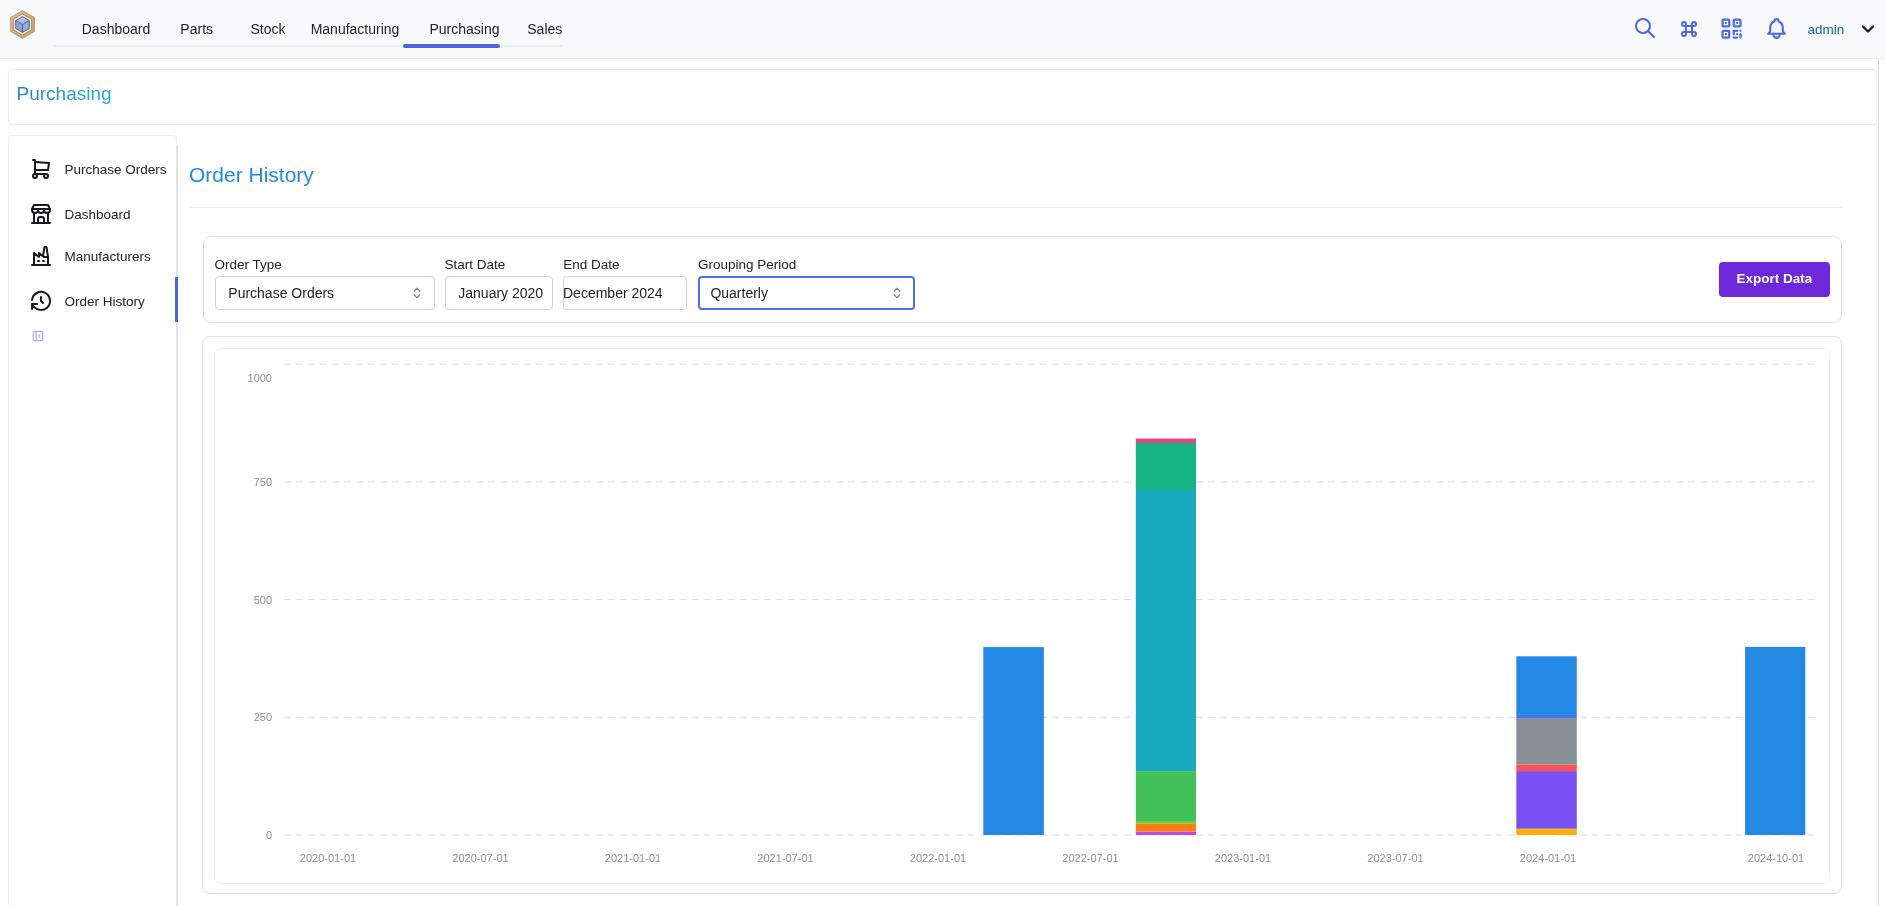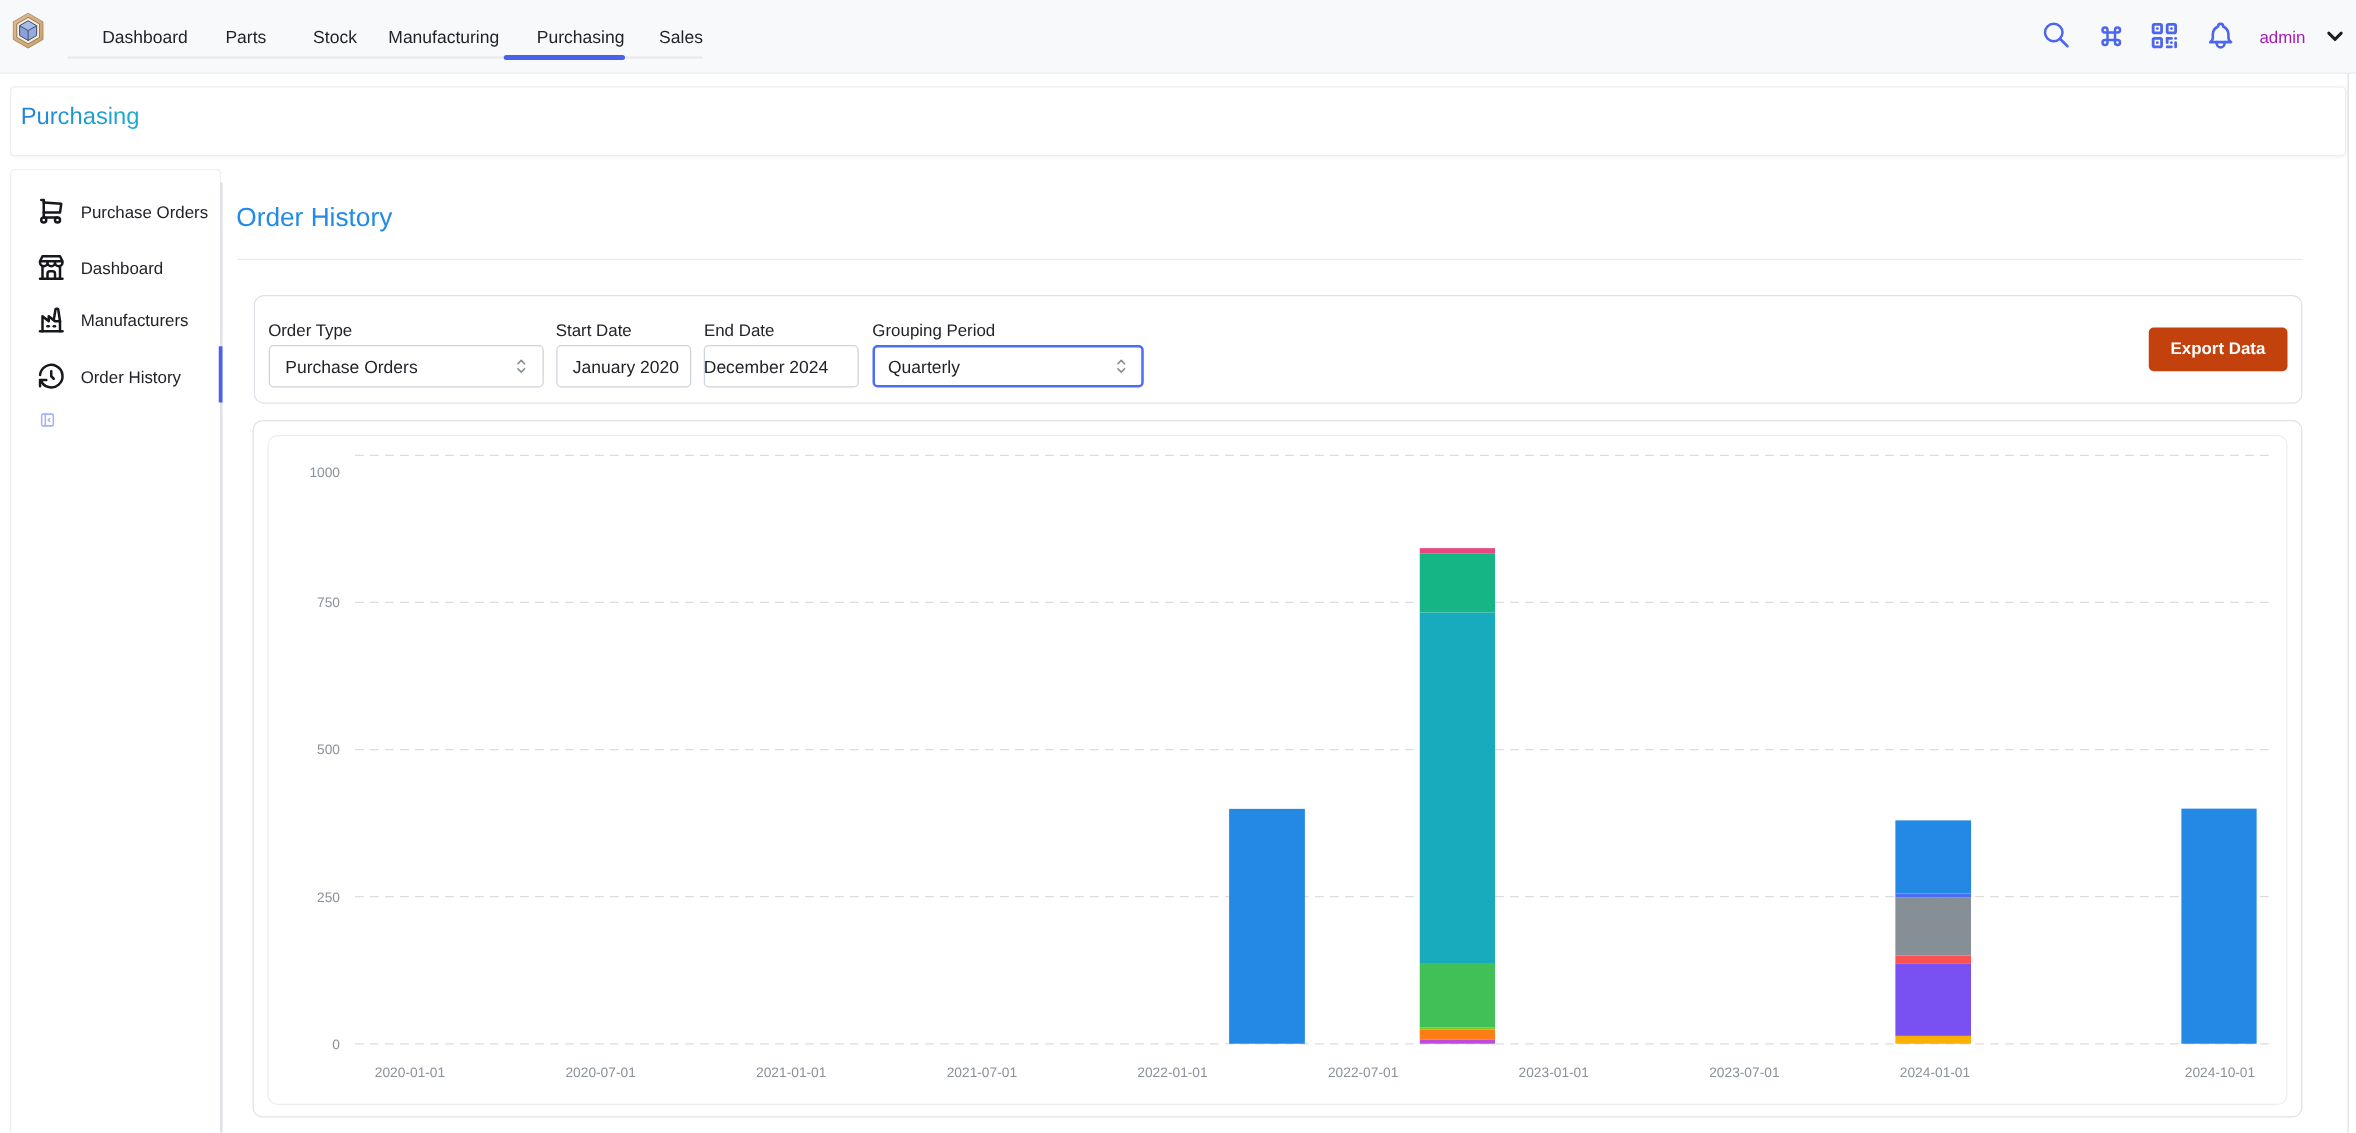--- a/index.html
+++ b/index.html
@@ -23,21 +23,21 @@
   .sactive { position:absolute; left:174.8px; top:276.5px; width:3.2px; height:45px; background:#4a62e8; }
   .heading { position:absolute; left:189px; top:162.5px; font-size:21px; color:#228be6; }
   .hdivider { position:absolute; left:190px; top:207px; width:1652px; height:1px; background:#e9ecef; }
   .fcard { position:absolute; left:202.5px; top:236.3px; width:1639.5px; height:87.2px;
     background:#fff; border:1px solid #dee2e6; border-radius:8px; }
   .flabel { position:absolute; top:257px; font-size:13.5px; color:#212329; white-space:nowrap; }
   .finput { position:absolute; top:275.5px; height:34.3px; background:#fff;
     border:1px solid #ced4da; border-radius:4px; }
   .ftext { position:absolute; top:285px; font-size:14px; color:#212329; white-space:nowrap; }
   .btn { position:absolute; left:1718.5px; top:262.4px; width:111.7px; height:34.8px;
-    background:#c2410c; border-radius:4px; color:#fff; font-size:13.5px; font-weight:bold;
+    background:#6d28d9; border-radius:4px; color:#fff; font-size:13.5px; font-weight:bold;
     text-align:center; line-height:34.8px; }
   .ccard { position:absolute; left:202px; top:336.3px; width:1640px; height:557.7px;
     background:#fff; border:1px solid #dee2e6; border-radius:8px; }
   .cinner { position:absolute; left:214px; top:348px; width:1616px; height:536px;
     background:#fff; border:1px solid #ebedef; border-radius:8px; }
   .vline { position:absolute; left:1878px; top:59px; width:1px; height:847px; background:#dcdfe3; }
 </style>
 </head>
 <body>
 <div class="navbar"></div>
@@ -83,21 +83,21 @@
     <path d="M20 14l0 .01"></path>
     <path d="M14 14l0 3"></path>
   <path d="M14 20l3 0"></path>
     <path d="M17 17l0 .01"></path>
     <path d="M20 17l0 3"></path>
 </svg>
 <svg class="icon" style="left:1764px;top:15.5px;" width="25" height="25" viewBox="0 0 24 24" fill="none" stroke="#4c66ee" stroke-width="2" stroke-linecap="round" stroke-linejoin="round">
   <path d="M10 5a2 2 0 1 1 4 0a7 7 0 0 1 4 6v3a4 4 0 0 0 2 3h-16a4 4 0 0 0 2 -3v-3a7 7 0 0 1 4 -6"></path>
   <path d="M9 17v1a3 3 0 0 0 6 0v-1"></path>
 </svg>
-<span class="abs" style="left:1807.5px;top:21.5px;font-size:13.5px;color:#a21caf;">admin</span>
+<span class="abs" style="left:1807.5px;top:21.5px;font-size:13.5px;color:#0369a1;">admin</span>
 <svg class="icon" style="left:1857.7px;top:18.5px;" width="20" height="20" viewBox="0 0 24 24" fill="none" stroke="#1c1d21" stroke-width="2.75" stroke-linecap="round" stroke-linejoin="round">
   <path d="M6 9l6 6l6 -6"></path>
 </svg>
 
 <div class="crumb"></div>
 <span class="crumbtext">Purchasing</span>
 
 <div class="sidebar"></div>
 <div class="sdivider"></div>
 <div class="sactive"></div>

